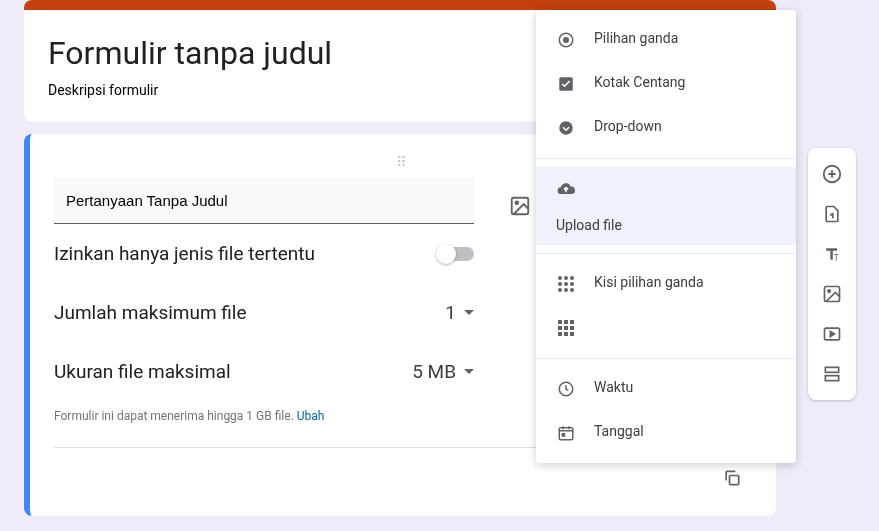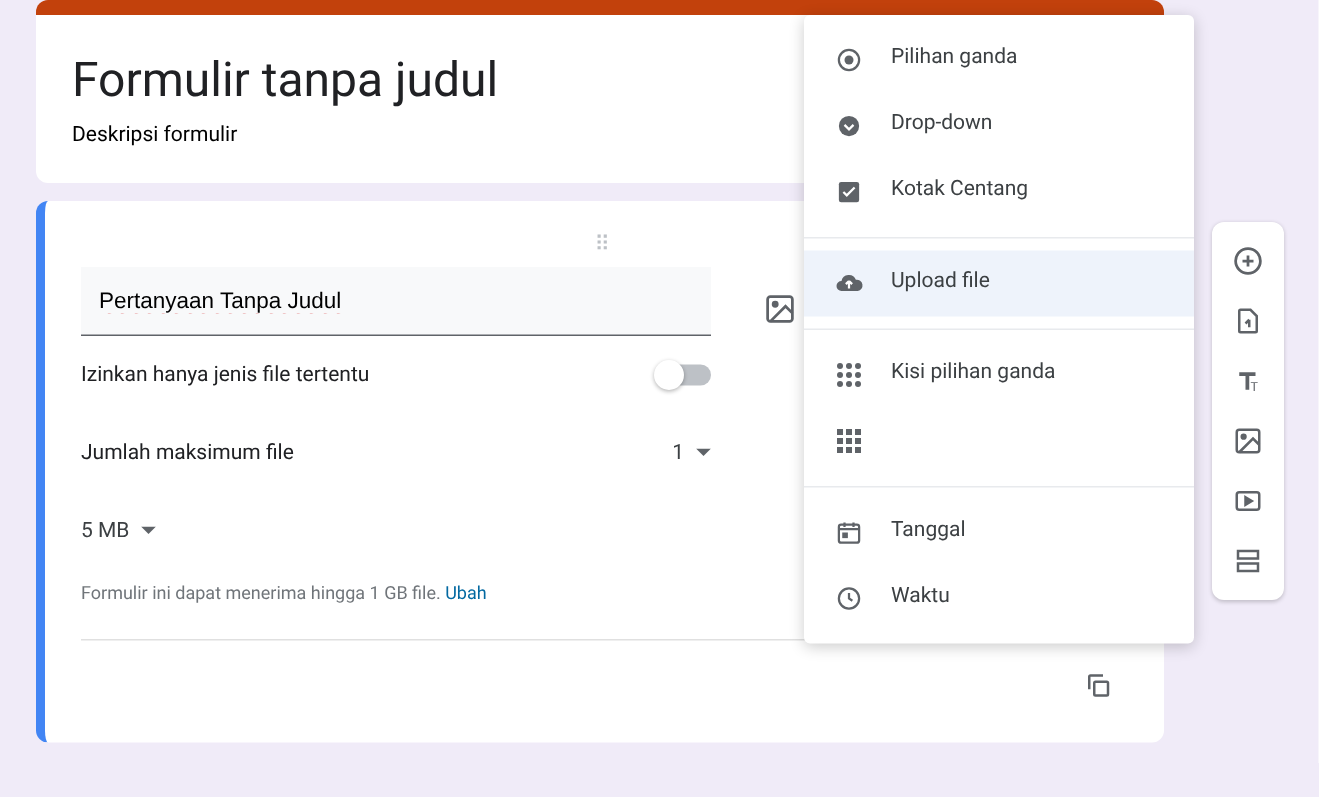--- a/index.html
+++ b/index.html
@@ -76,21 +76,21 @@
     justify-content: center;
     color: #5f6368;
     cursor: pointer;
   }
   .setting-row {
     display: flex;
     align-items: center;
     justify-content: space-between;
     padding: 18px 0;
     max-width: 420px;
-    font-size: 14px;
+    font-size: 19px;
     color: #202124;
   }
   .setting-value {
     display: flex;
     align-items: center;
     gap: 8px;
     color: #3c4043;
     cursor: pointer;
   }
   .toggle {
@@ -148,21 +148,21 @@
   }
   .dd-item {
     display: flex;
     align-items: flex-start;
     gap: 18px;
     padding: 12px 20px;
     font-size: 14px;
     color: #3c4043;
     cursor: pointer;
   }
-  .dd-item.selected { background: #eef3fb; }
+  .dd-item.selected { background: #eef3fb; flex-direction: column; }
   .dd-divider { height: 1px; background: #e8eaed; margin: 8px 0; }
   .dd-icon {
     width: 20px;
     height: 20px;
     display: flex;
     align-items: center;
     justify-content: center;
     color: #5f6368;
     flex-shrink: 0;
   }
@@ -228,20 +228,21 @@
       <span>Jumlah maksimum file</span>
       <div class="setting-value">
         <span>1</span>
         <svg width="10" height="6" viewBox="0 0 10 6">
             <path d="M0 0l5 5 5-5z" fill="#5f6368"></path>
           </svg>
       </div>
     </div>
 
     <div class="setting-row">
+      <span>Ukuran file maksimal</span>
       <div class="setting-value">
         <span>5 MB</span>
         <svg width="10" height="6" viewBox="0 0 10 6">
             <path d="M0 0l5 5 5-5z" fill="#5f6368"></path>
           </svg>
       </div>
     </div>
 
     <div class="caption">
       <span>Formulir ini dapat menerima hingga 1 GB file.  </span><a>Ubah</a>
@@ -264,34 +265,34 @@
         <svg width="18" height="18" viewBox="0 0 24 24">
           <circle cx="12" cy="12" r="9" fill="none" stroke="#5f6368" stroke-width="2"></circle>
           <circle cx="12" cy="12" r="4" fill="#5f6368"></circle>
         </svg>
       </span>
     <span>Pilihan ganda</span>
   </div>
   <div class="dd-item">
     <span class="dd-icon">
         <svg width="18" height="18" viewBox="0 0 24 24">
+          <rect x="3" y="3" width="18" height="18" rx="2" fill="#5f6368"></rect>
+          <path d="M7 12l3 3 7-7" stroke="#fff" stroke-width="2" fill="none"></path>
+        </svg>
+      </span>
+    <span>Kotak Centang</span>
+  </div>
+  <div class="dd-item">
+    <span class="dd-icon">
+        <svg width="18" height="18" viewBox="0 0 24 24">
           <circle cx="12" cy="12" r="9" fill="#5f6368"></circle>
           <path d="M8 11l4 4 4-4" stroke="#fff" stroke-width="2" fill="none"></path>
         </svg>
       </span>
     <span>Drop-down</span>
-  </div>
-  <div class="dd-item">
-    <span class="dd-icon">
-        <svg width="18" height="18" viewBox="0 0 24 24">
-          <rect x="3" y="3" width="18" height="18" rx="2" fill="#5f6368"></rect>
-          <path d="M7 12l3 3 7-7" stroke="#fff" stroke-width="2" fill="none"></path>
-        </svg>
-      </span>
-    <span>Kotak Centang</span>
   </div>
   <div class="dd-divider"></div>
   <div class="dd-item selected">
     <span class="dd-icon">
         <svg width="20" height="20" viewBox="0 0 24 24">
           <path d="M19 18H6a4 4 0 010-8 6 6 0 0111.5-1A4.5 4.5 0 0119 18z" fill="#5f6368"></path>
           <path d="M12 16V10m0 0l-2.5 2.5M12 10l2.5 2.5" stroke="#fff" stroke-width="1.8" fill="none"></path>
         </svg>
       </span>
     <span>Upload file</span>
@@ -325,35 +326,35 @@
           <rect x="1" y="13" width="4" height="4" fill="#5f6368"></rect>
           <rect x="7" y="13" width="4" height="4" fill="#5f6368"></rect>
           <rect x="13" y="13" width="4" height="4" fill="#5f6368"></rect>
         </svg>
       </span>
   </div>
   <div class="dd-divider"></div>
   <div class="dd-item">
     <span class="dd-icon">
         <svg width="18" height="18" viewBox="0 0 24 24" fill="none" stroke="#5f6368" stroke-width="2">
+          <circle cx="12" cy="12" r="9"></circle>
+          <path d="M12 7v5l3 2"></path>
+        </svg>
+      </span>
+    <span>Waktu</span>
+  </div>
+  <div class="dd-item">
+    <span class="dd-icon">
+        <svg width="18" height="18" viewBox="0 0 24 24" fill="none" stroke="#5f6368" stroke-width="2">
           <rect x="3" y="5" width="18" height="16" rx="2"></rect>
           <path d="M3 9h18M8 3v4M16 3v4"></path>
           <rect x="7" y="13" width="3" height="3" fill="#5f6368"></rect>
         </svg>
       </span>
     <span>Tanggal</span>
-  </div>
-  <div class="dd-item">
-    <span class="dd-icon">
-        <svg width="18" height="18" viewBox="0 0 24 24" fill="none" stroke="#5f6368" stroke-width="2">
-          <circle cx="12" cy="12" r="9"></circle>
-          <path d="M12 7v5l3 2"></path>
-        </svg>
-      </span>
-    <span>Waktu</span>
   </div>
 </div>
 
 <div class="side-toolbar">
   <div class="tb-btn">
       <svg width="22" height="22" viewBox="0 0 24 24" fill="none" stroke="#5f6368" stroke-width="2">
         <circle cx="12" cy="12" r="9"></circle>
         <path d="M12 8v8M8 12h8"></path>
       </svg>
     </div>

